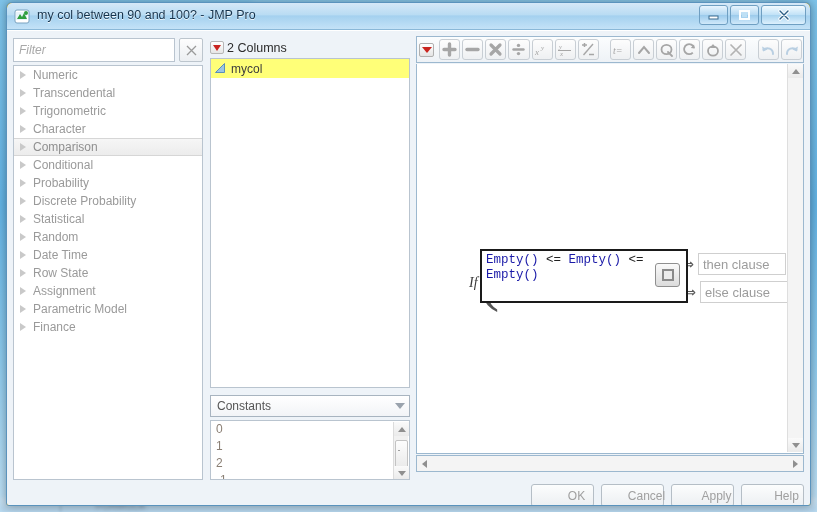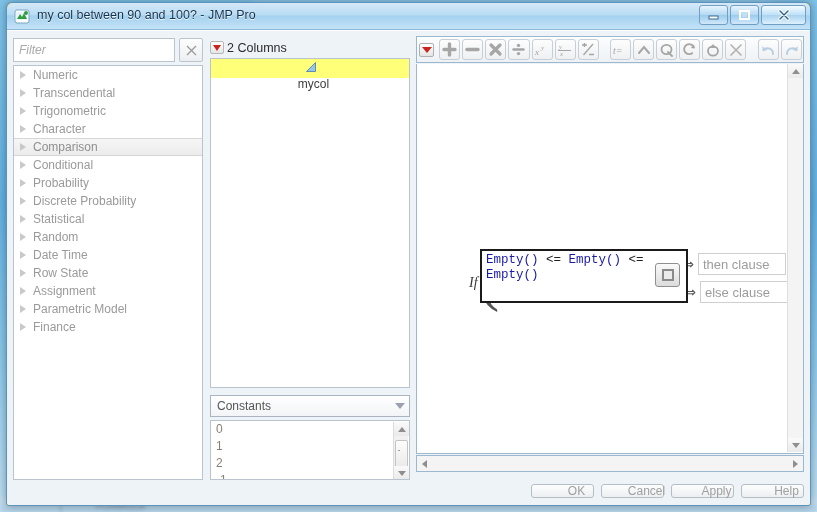--- a/index.html
+++ b/index.html
@@ -140,21 +140,21 @@
   }
   .red-tri:after{
     content:""; border-left:4.5px solid transparent; border-right:4.5px solid transparent;
     border-top:6px solid #c9241f; display:block;
   }
   .col-head-label{ font-size:12.5px; color:#2b2b2b; }
   .col-list{
     position:absolute; left:2px; top:24px; width:200px; height:330px;
     border:1px solid #b9c4cf; background:#fff; overflow:hidden;
   }
-  .col-row{ height:19px; display:flex; align-items:center; padding-left:3px; cursor:pointer;flex-direction:column; }
+  .col-row{ height:19px; display:flex; align-items:center; padding-left:3px; cursor:pointer; }
   .col-row.hl{ background:#ffff78; }
   .col-row .lbl{ font-size:12px; color:#6b6b6b; margin-left:4px; }
   .col-row.hl .lbl{ color:#3d3d3d; }
 
   .const-select{
     position:absolute; left:2px; top:361px; width:200px; height:22px;
     border:1px solid #a8b4c0; background:linear-gradient(180deg,#ffffff,#f2f4f7);
     display:flex; align-items:center; cursor:pointer;
   }
   .const-select .txt{ font-size:12px; color:#555; padding-left:6px; flex:1; }
@@ -282,21 +282,21 @@
     display:flex; align-items:center; justify-content:center; cursor:pointer;
   }
   .popup-btn .sq{ width:12px; height:12px; border:2px solid #8a8a8a; background:#ebebeb; }
 
   
   .dlg-btns{
     position:absolute; left:409px; top:453px; width:392px; height:24px;
     display:flex; justify-content:flex-end; gap:7px; padding-right:4px;
   }
   .dlg-btn{
-    width:63px; height:14px;
+    width:63px; height:23px;
     border:1px solid #b5bec6; border-radius:3px;
     background:linear-gradient(180deg,#fcfdfd,#eceff2);
     font-size:12px; color:#a0a0a0;
     display:flex;align-items:center;justify-content:center;cursor:pointer;
     font-family:"Liberation Sans", sans-serif;
     padding-left:28px;
   }
   .grip{
     width:14px;height:14px;position:relative;
   }

